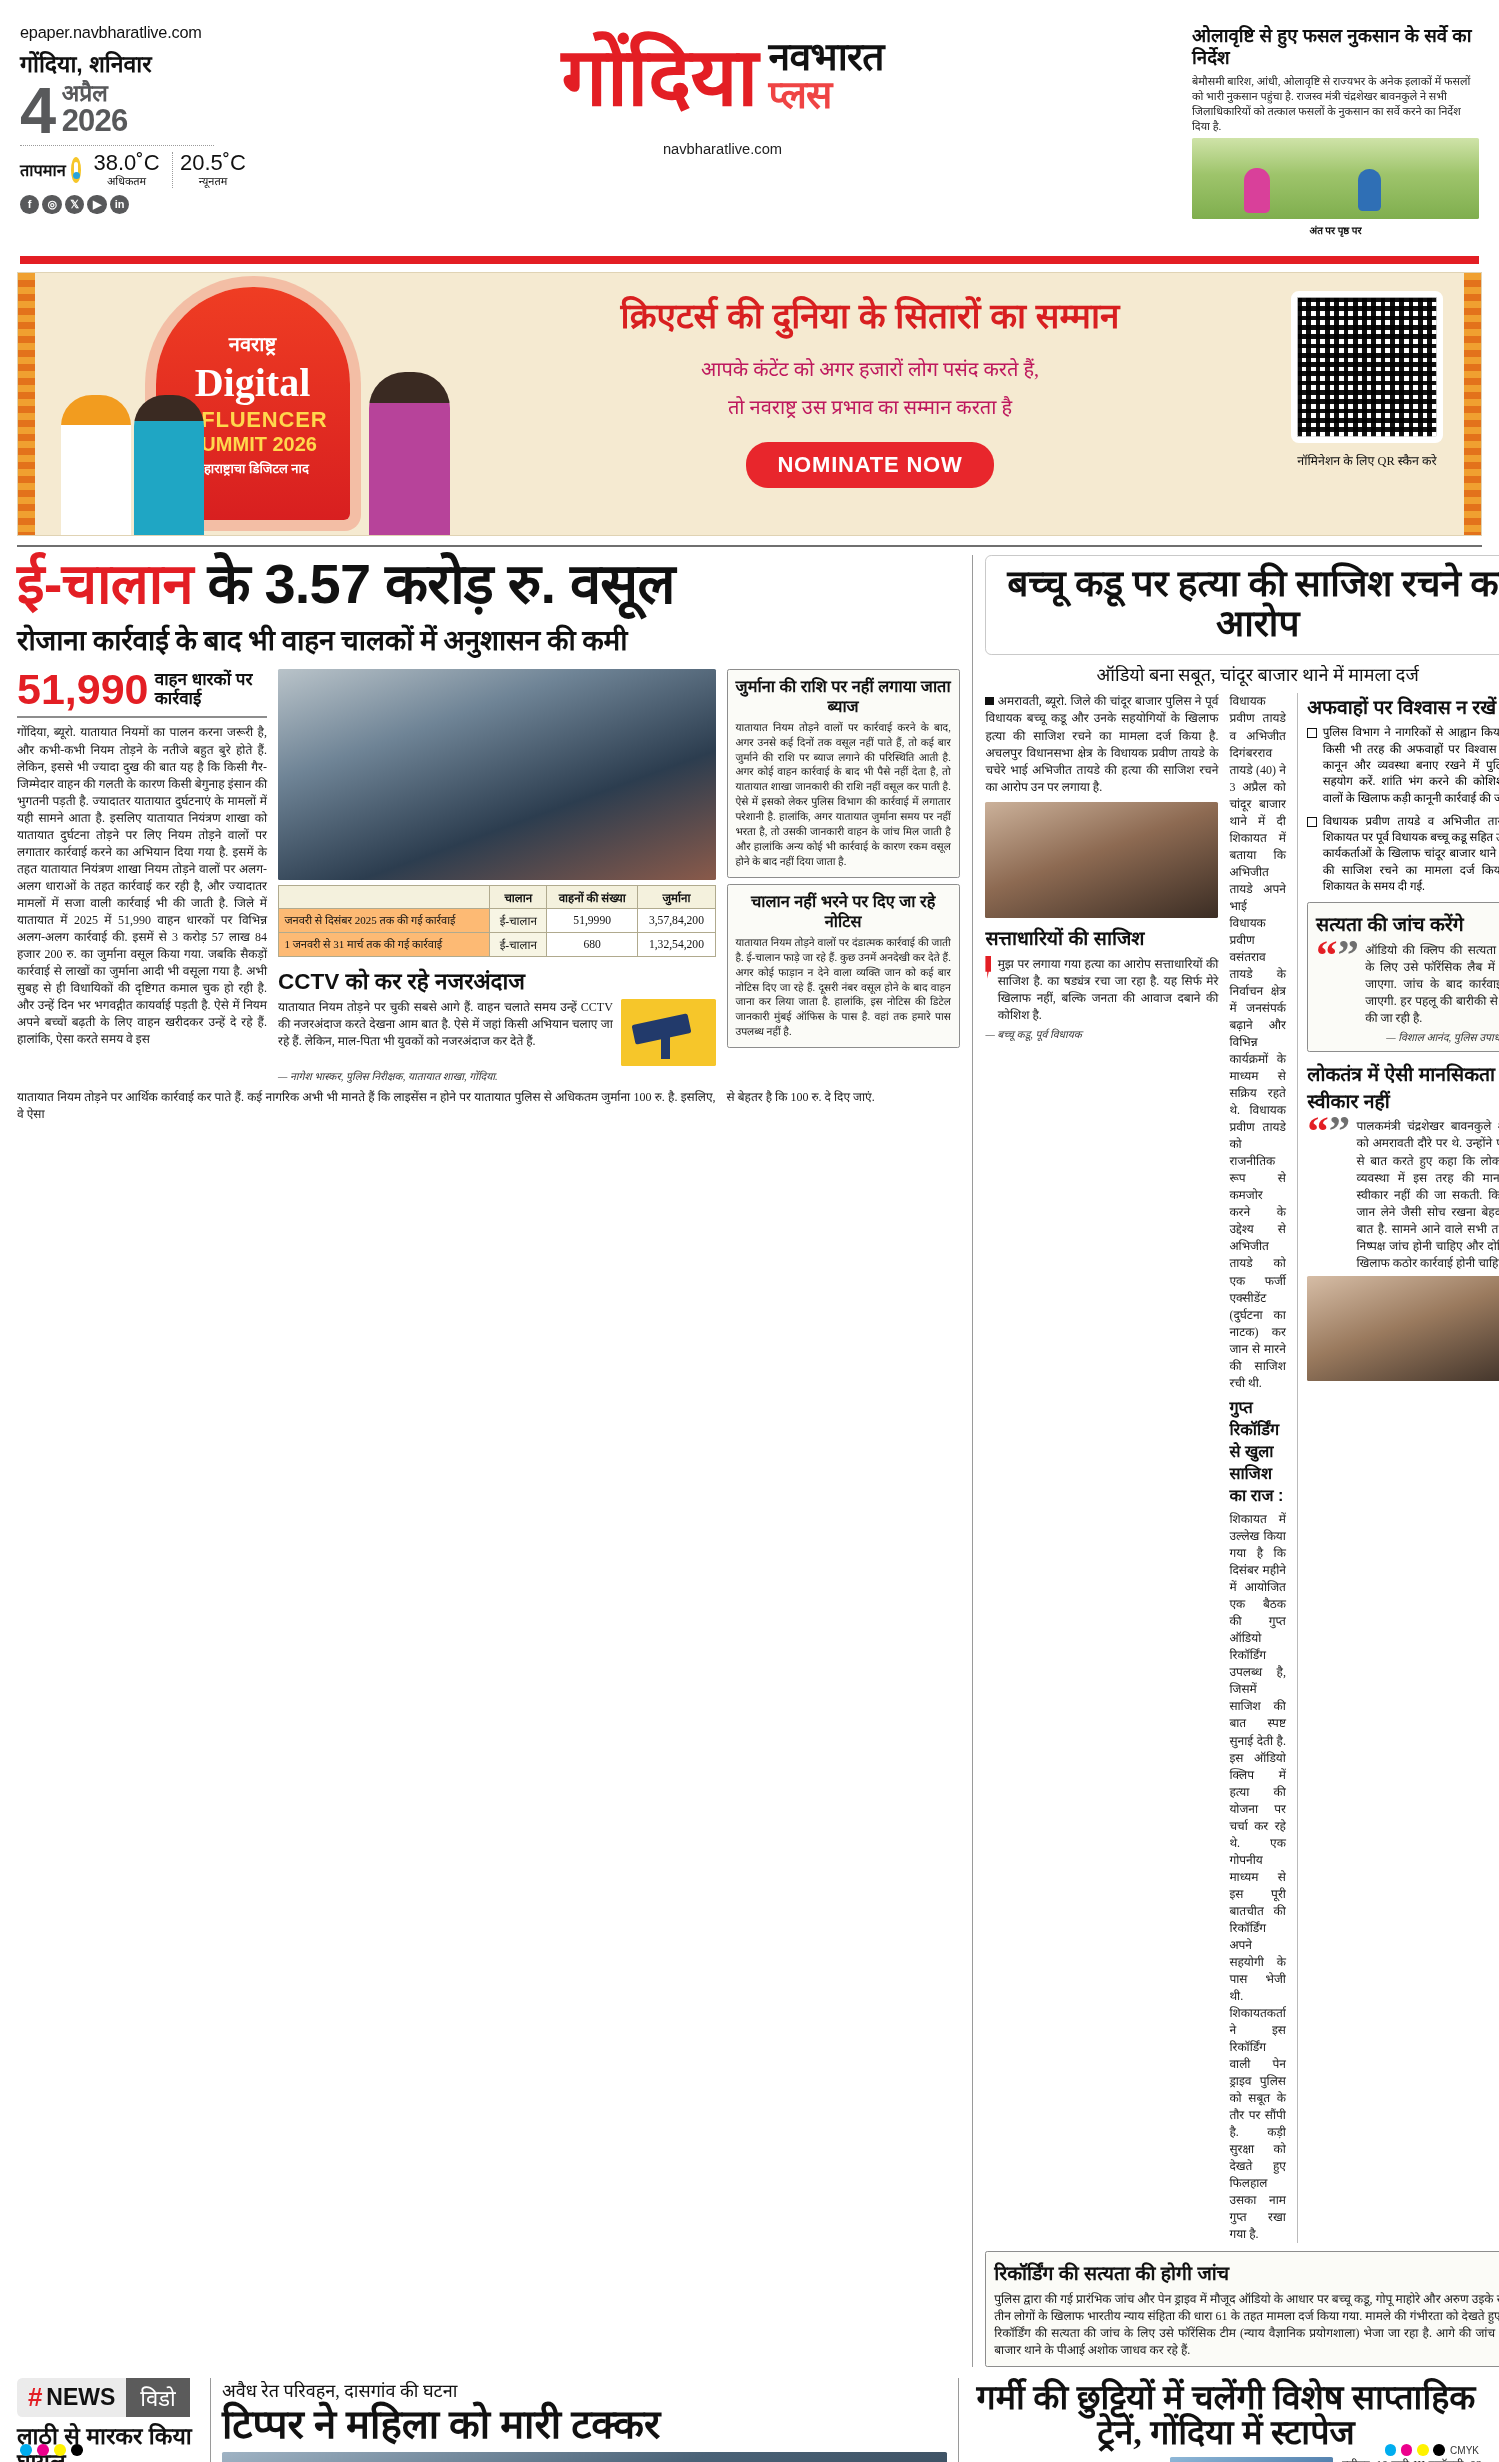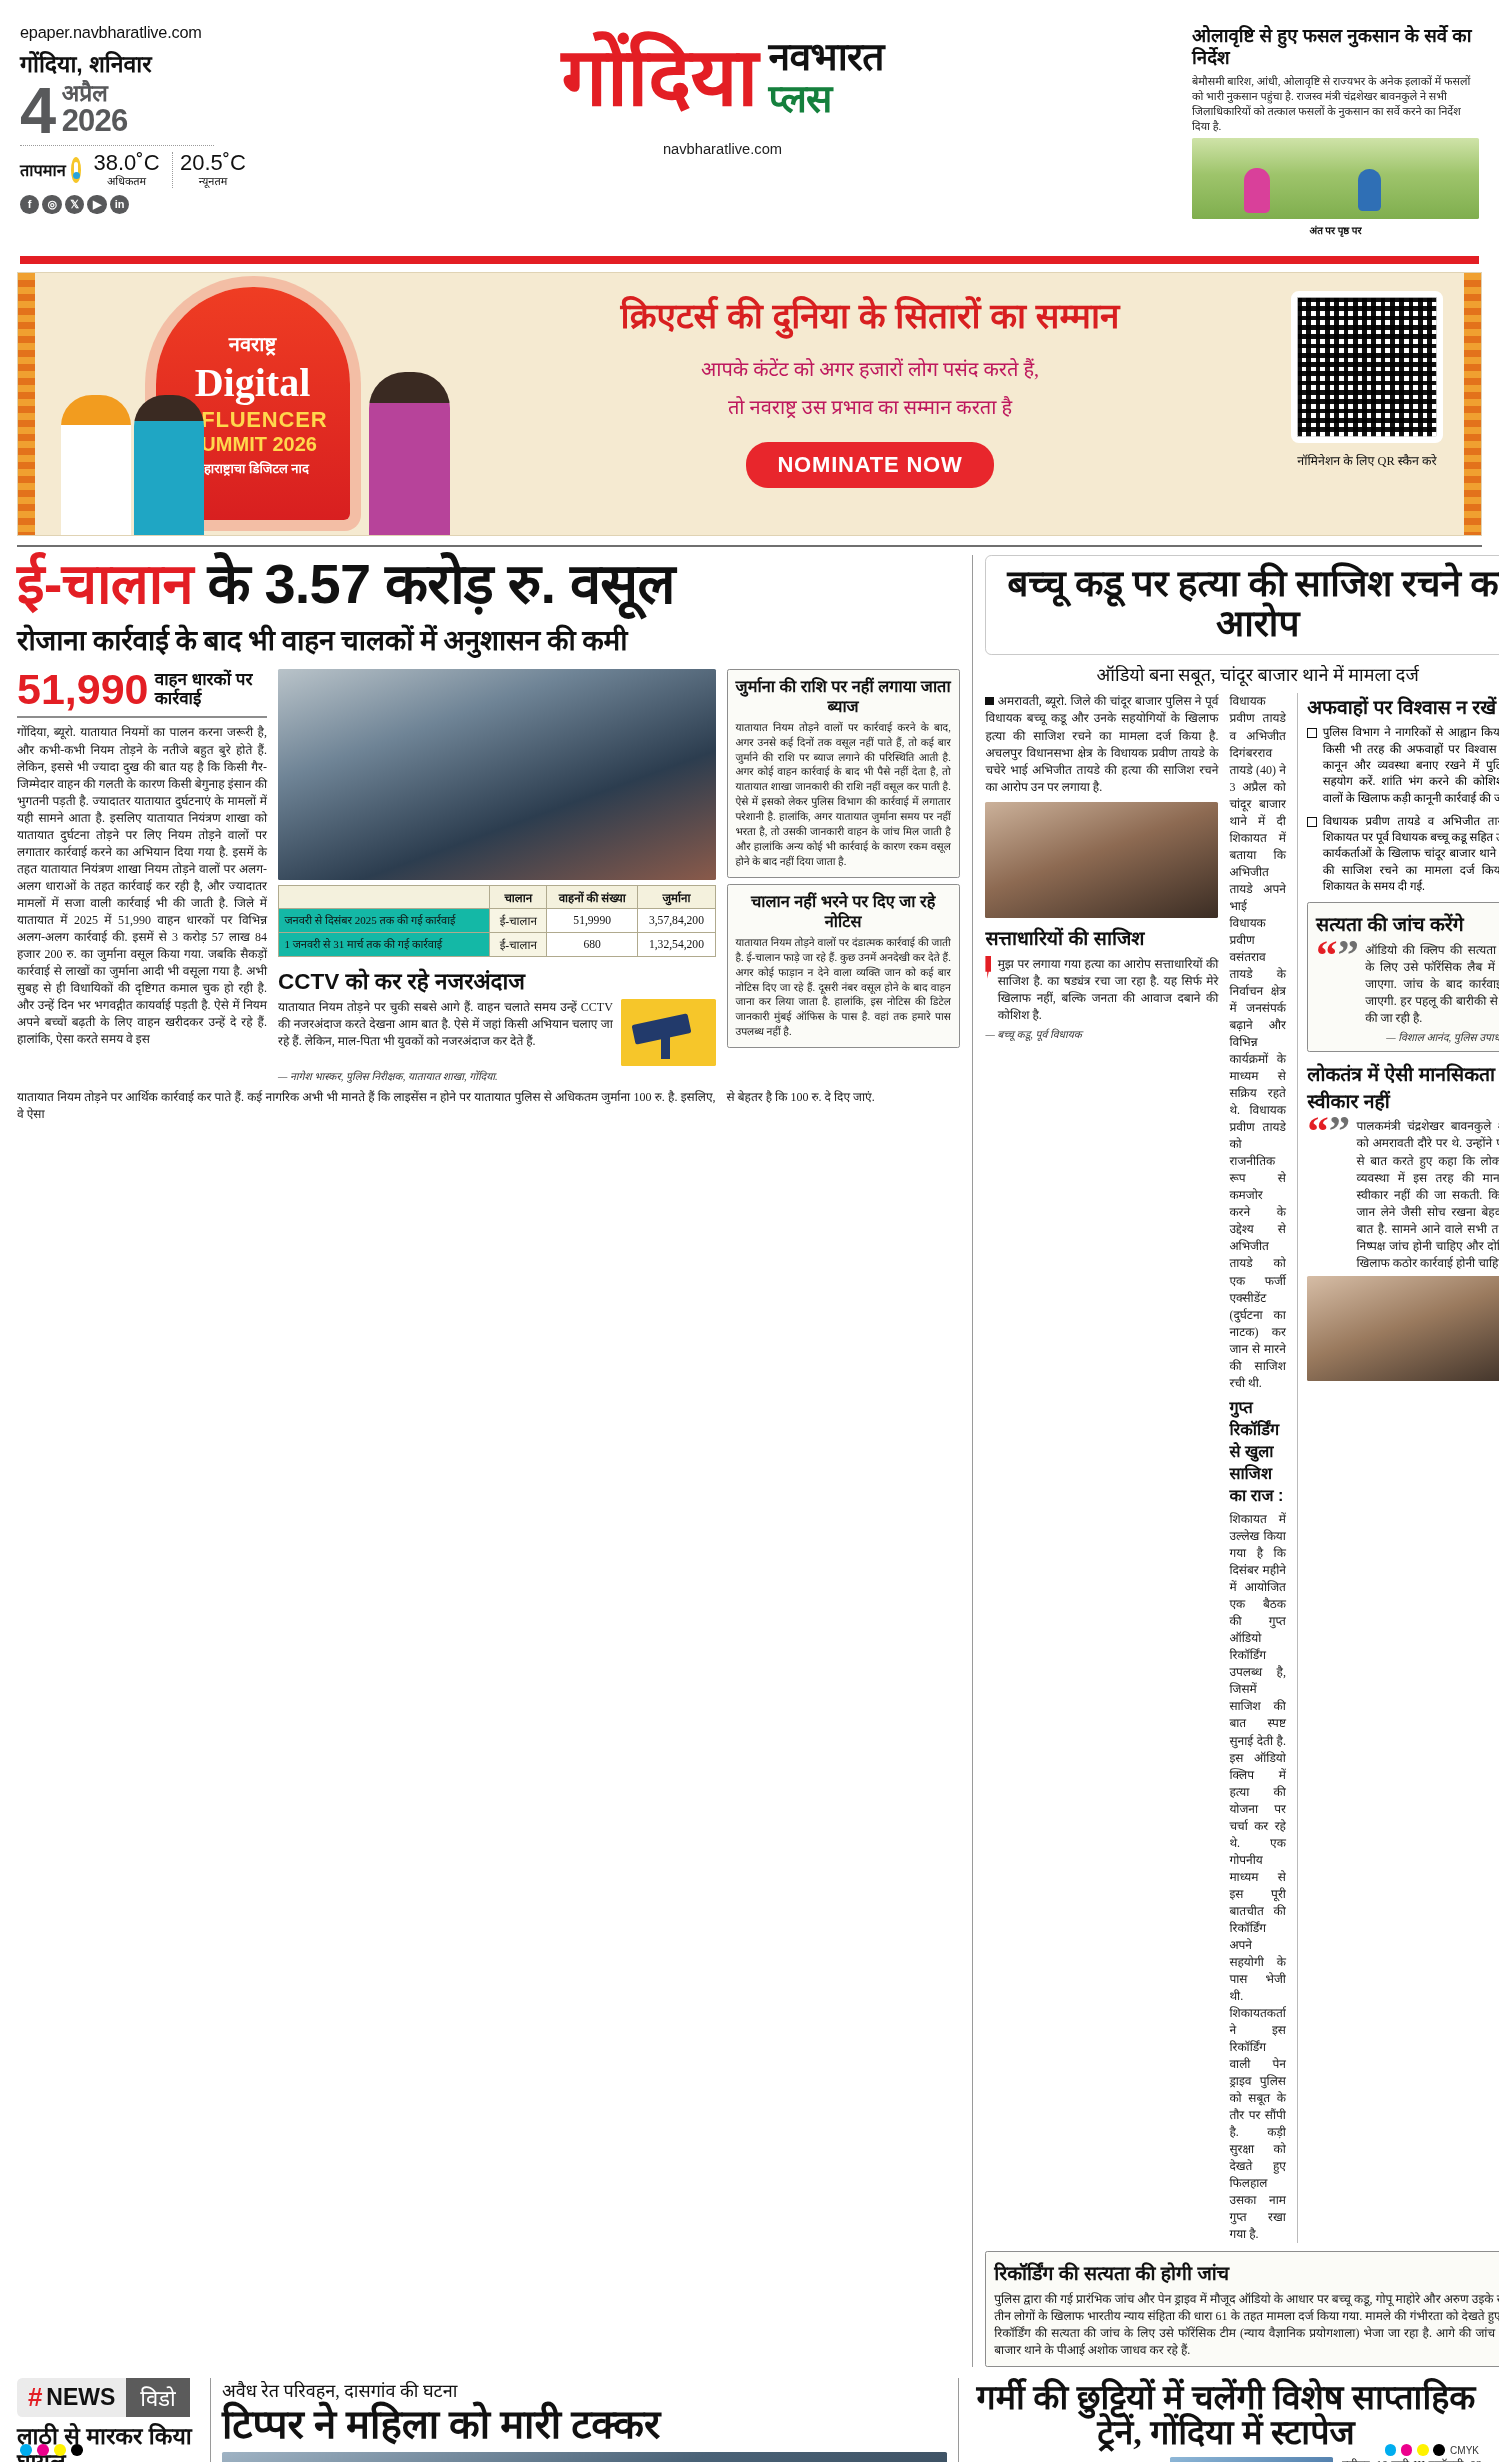--- a/index.html
+++ b/index.html
@@ -88,22 +88,22 @@
     font-family: "Liberation Sans", sans-serif;
     font-weight: bold; font-size: 81px; color: #e31e24;
     line-height: 1; letter-spacing: -0.8px;
   }
   .logo-side { text-align: left; line-height: 1; }
   .logo-nav {
     font-family: "Liberation Sans", sans-serif; font-weight: bold;
     font-size: 39px; color: #111; letter-spacing: -0.8px;
   }
   .logo-plus {
-    font-family: Liberation Sans, sans-serif; font-weight: bold;
-    font-size: 39px; color: #15803d; letter-spacing: -0.8px; margin-top: 2.3px;
+    font-family: Liberation Mono, monospace; font-weight: bold;
+    font-size: 39px; color: #ef4444; letter-spacing: -0.8px; margin-top: 2.3px;
   }
   .logo-sub {
     font-family: "Liberation Sans", sans-serif;
     font-size: 14.7px; color: #222; margin-top: 23px;
   }
   .mh-right { width: 287px; flex: 0 0 287px; padding-top: 7.8px; }
   .mh-right h3 {
     font-family: "Liberation Sans", sans-serif;
     font-size: 18.6px; font-weight: bold; color: #111; line-height: 1.2;
   }
@@ -227,21 +227,21 @@
     font-family: "Liberation Sans", sans-serif; font-weight: bold;
     font-size: 16.3px; color: #111; line-height: 1.2; margin-bottom: 4.7px;
   }
   .box-h.center { text-align: center; }
 
   table.stats { width: 100%; border-collapse: collapse; font-size: 11.6px; margin-top: 4.7px; }
   table.stats th, table.stats td {
     border: 0.8px solid #b0aa8e; padding: 3.9px 5.4px; text-align: center; color: #111;
   }
   table.stats th { background: #f4f1dd; font-weight: bold; font-size: 11.6px; }
-  table.stats td.lbl { text-align: left; background: #14b8a6; font-size: 11px; line-height: 1.25; }
+  table.stats td.lbl { text-align: left; background: #fdba74; font-size: 11px; line-height: 1.25; }
   table.stats td.val { background: #f7f5e4; }
 
   .cctv-head {
     font-family: "Liberation Sans", sans-serif; font-weight: bold;
     font-size: 22.5px; color: #111; margin-top: 7.8px;
   }
   .cctv-row { display: flex; gap: 7.8px; margin-top: 3.1px; }
   .cctv-icon {
     width: 95px; height: 67px; flex: 0 0 95px; background: #f6c62a;
     position: relative; border-radius: 1.6px; overflow: hidden;

